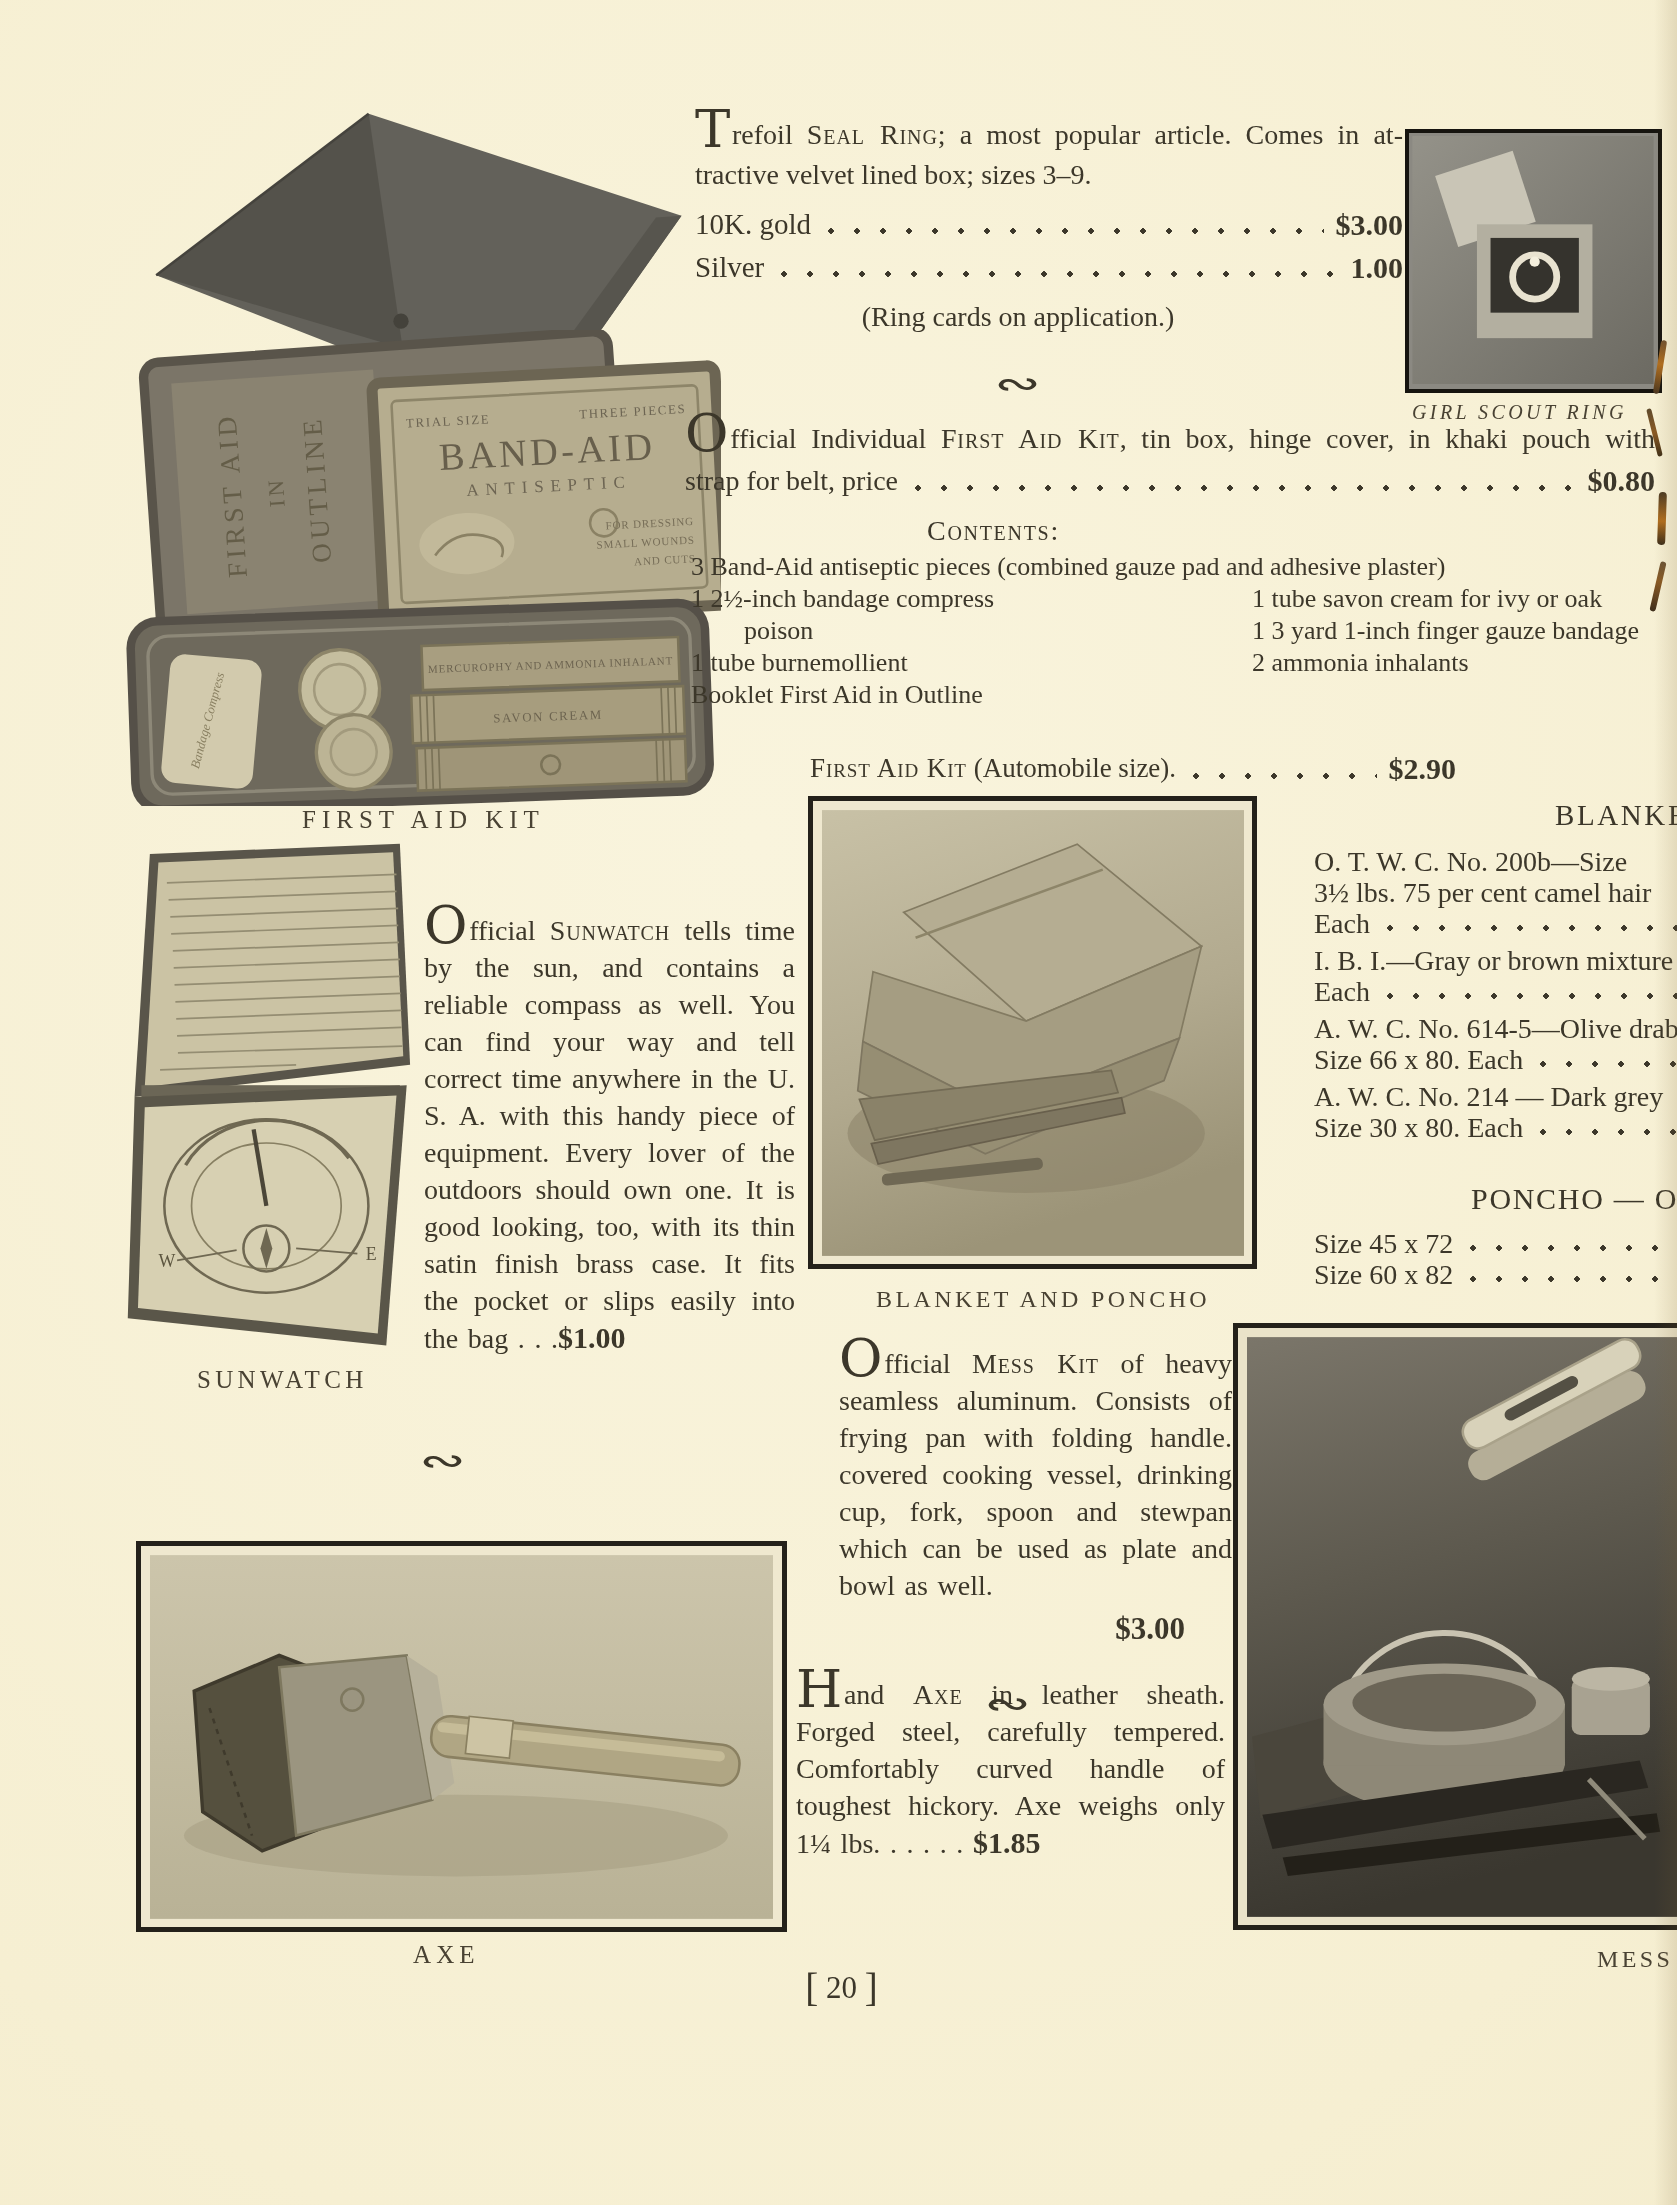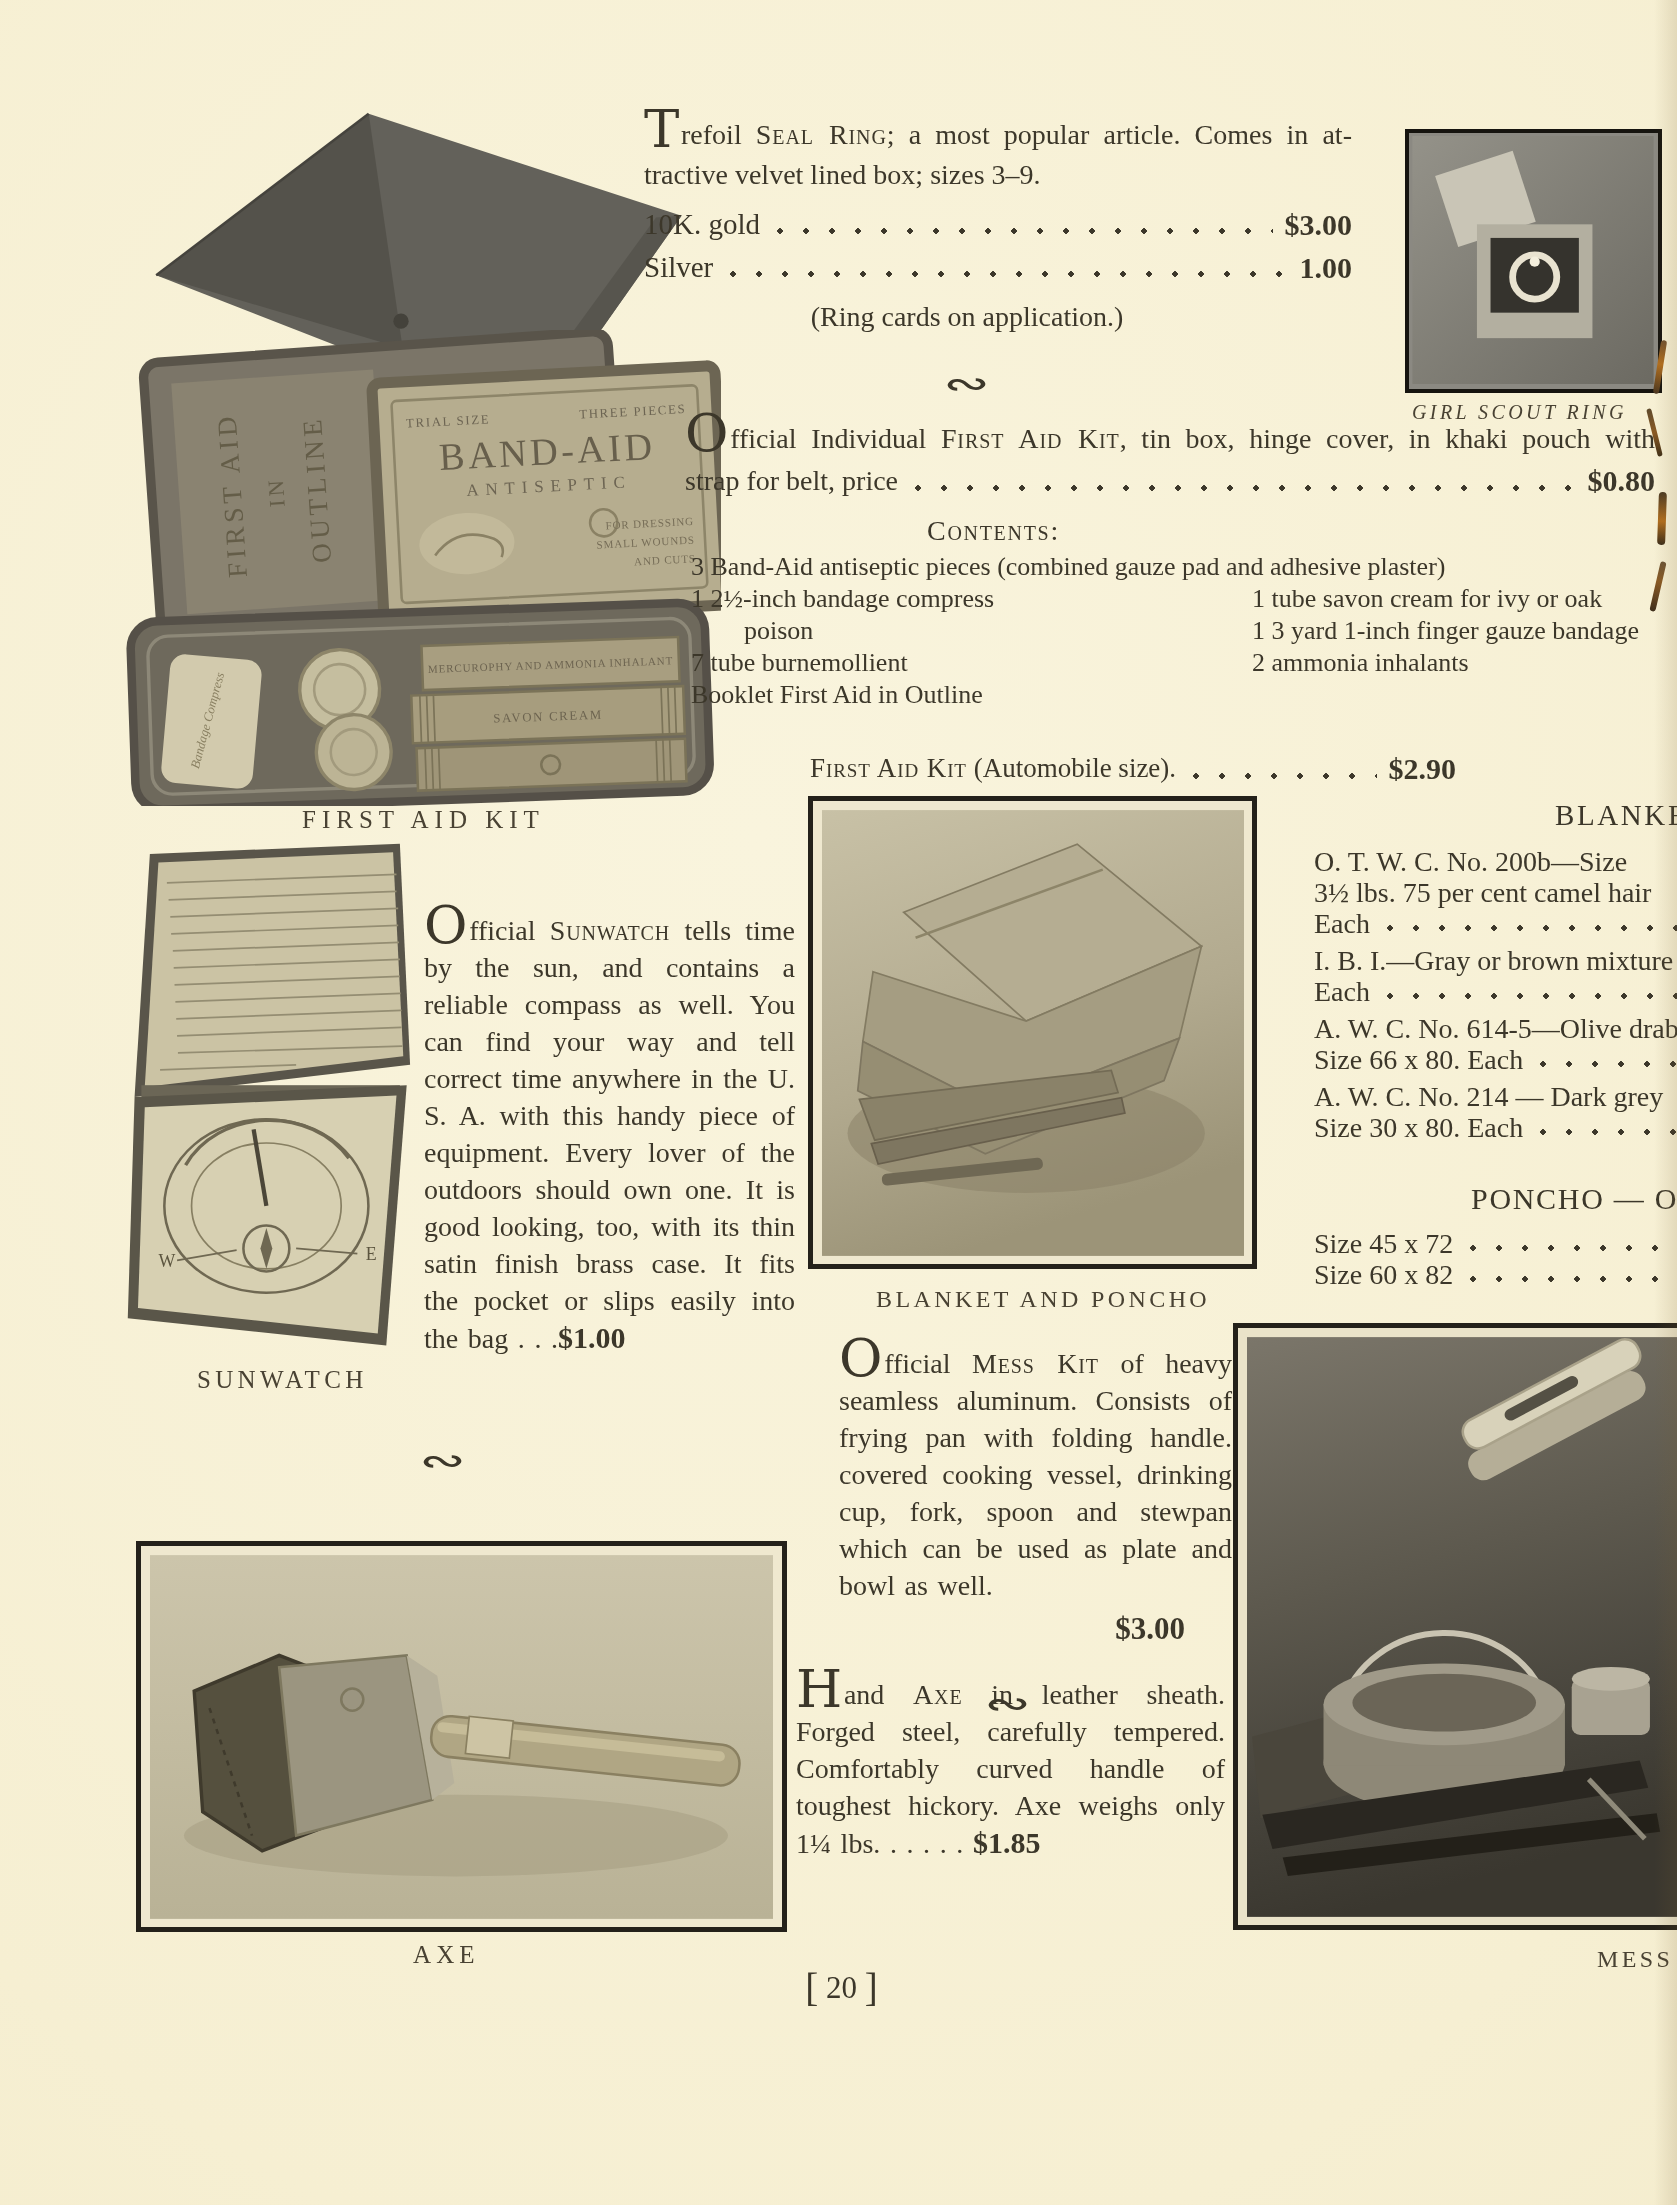--- a/index.html
+++ b/index.html
@@ -86,21 +86,21 @@
       <path d="M346,430v56 M354,430v56 M362,430v56 M630,430v56 M638,430v56 M646,430v56" stroke="#7b7358" stroke-width="2"></path>
       <text x="496" y="465" text-anchor="middle" font-size="15" letter-spacing="2" fill="#6d6450" font-family="Liberation Serif, serif">SAVON CREAM</text>
       <rect x="340" y="492" width="316" height="50" fill="#9f9578" stroke="#7b7358" stroke-width="3"></rect>
       <path d="M350,492v50 M358,492v50 M366,492v50 M622,492v50 M630,492v50 M638,492v50" stroke="#7b7358" stroke-width="2"></path>
       <circle cx="497" cy="517" r="11" fill="none" stroke="#7b7358" stroke-width="3"></circle>
     </g>
   </svg>
 
   <div class="abs cap" style="left:302px;top:806px;">FIRST AID KIT</div>
 
-  <div class="abs" style="left:644px;top:114px;width:708px;">
+  <div class="abs" style="left:695px;top:114px;width:708px;">
     <div class="jline"><span class="init">T</span><span>refoil </span><span class="sc">Seal Ring</span><span>; a most popular article. Comes in at-</span></div>
     <div style="font-size:28px;line-height:39px;">tractive velvet lined box; sizes 3–9.</div>
     <div class="row" style="margin-top:8.5px;justify-content:space-between;">
       <span class="lbl">10K. gold</span>
       <span class="leader"></span>
       <span class="prc">$3.00</span>
     </div>
     <div class="row">
       <span class="lbl">Silver</span>
       <span class="leader"></span>
@@ -141,21 +141,21 @@
 
   <div class="abs sc" style="left:927px;top:515px;font-size:28px;letter-spacing:1.7px;">Contents:</div>
 
   <div class="abs" style="left:691px;top:551px;width:978px;font-size:26px;line-height:32px;">
     <div>3 Band-Aid antiseptic pieces (combined gauze pad and adhesive plaster)</div>
     <div class="contents-grid">
       <div>1 2½-inch bandage compress</div>
       <div>1 tube savon cream for ivy or oak</div>
       <div style="padding-left:53px;">poison</div>
       <div>1 3 yard 1-inch finger gauze bandage</div>
-      <div>7 tube burnemollient</div>
+      <div>1 tube burnemollient</div>
       <div>2 ammonia inhalants</div>
       <div>Booklet First Aid in Outline</div>
       <div></div>
     </div>
   </div>
 
   <div class="abs row" style="left:810px;top:747px;width:646px;">
     <span class="lbl" style="font-size:27px;"><span class="sc">First Aid Kit</span><span> (Automobile size).</span></span>
     <span class="leader"></span>
     <span class="prc">$2.90</span>

